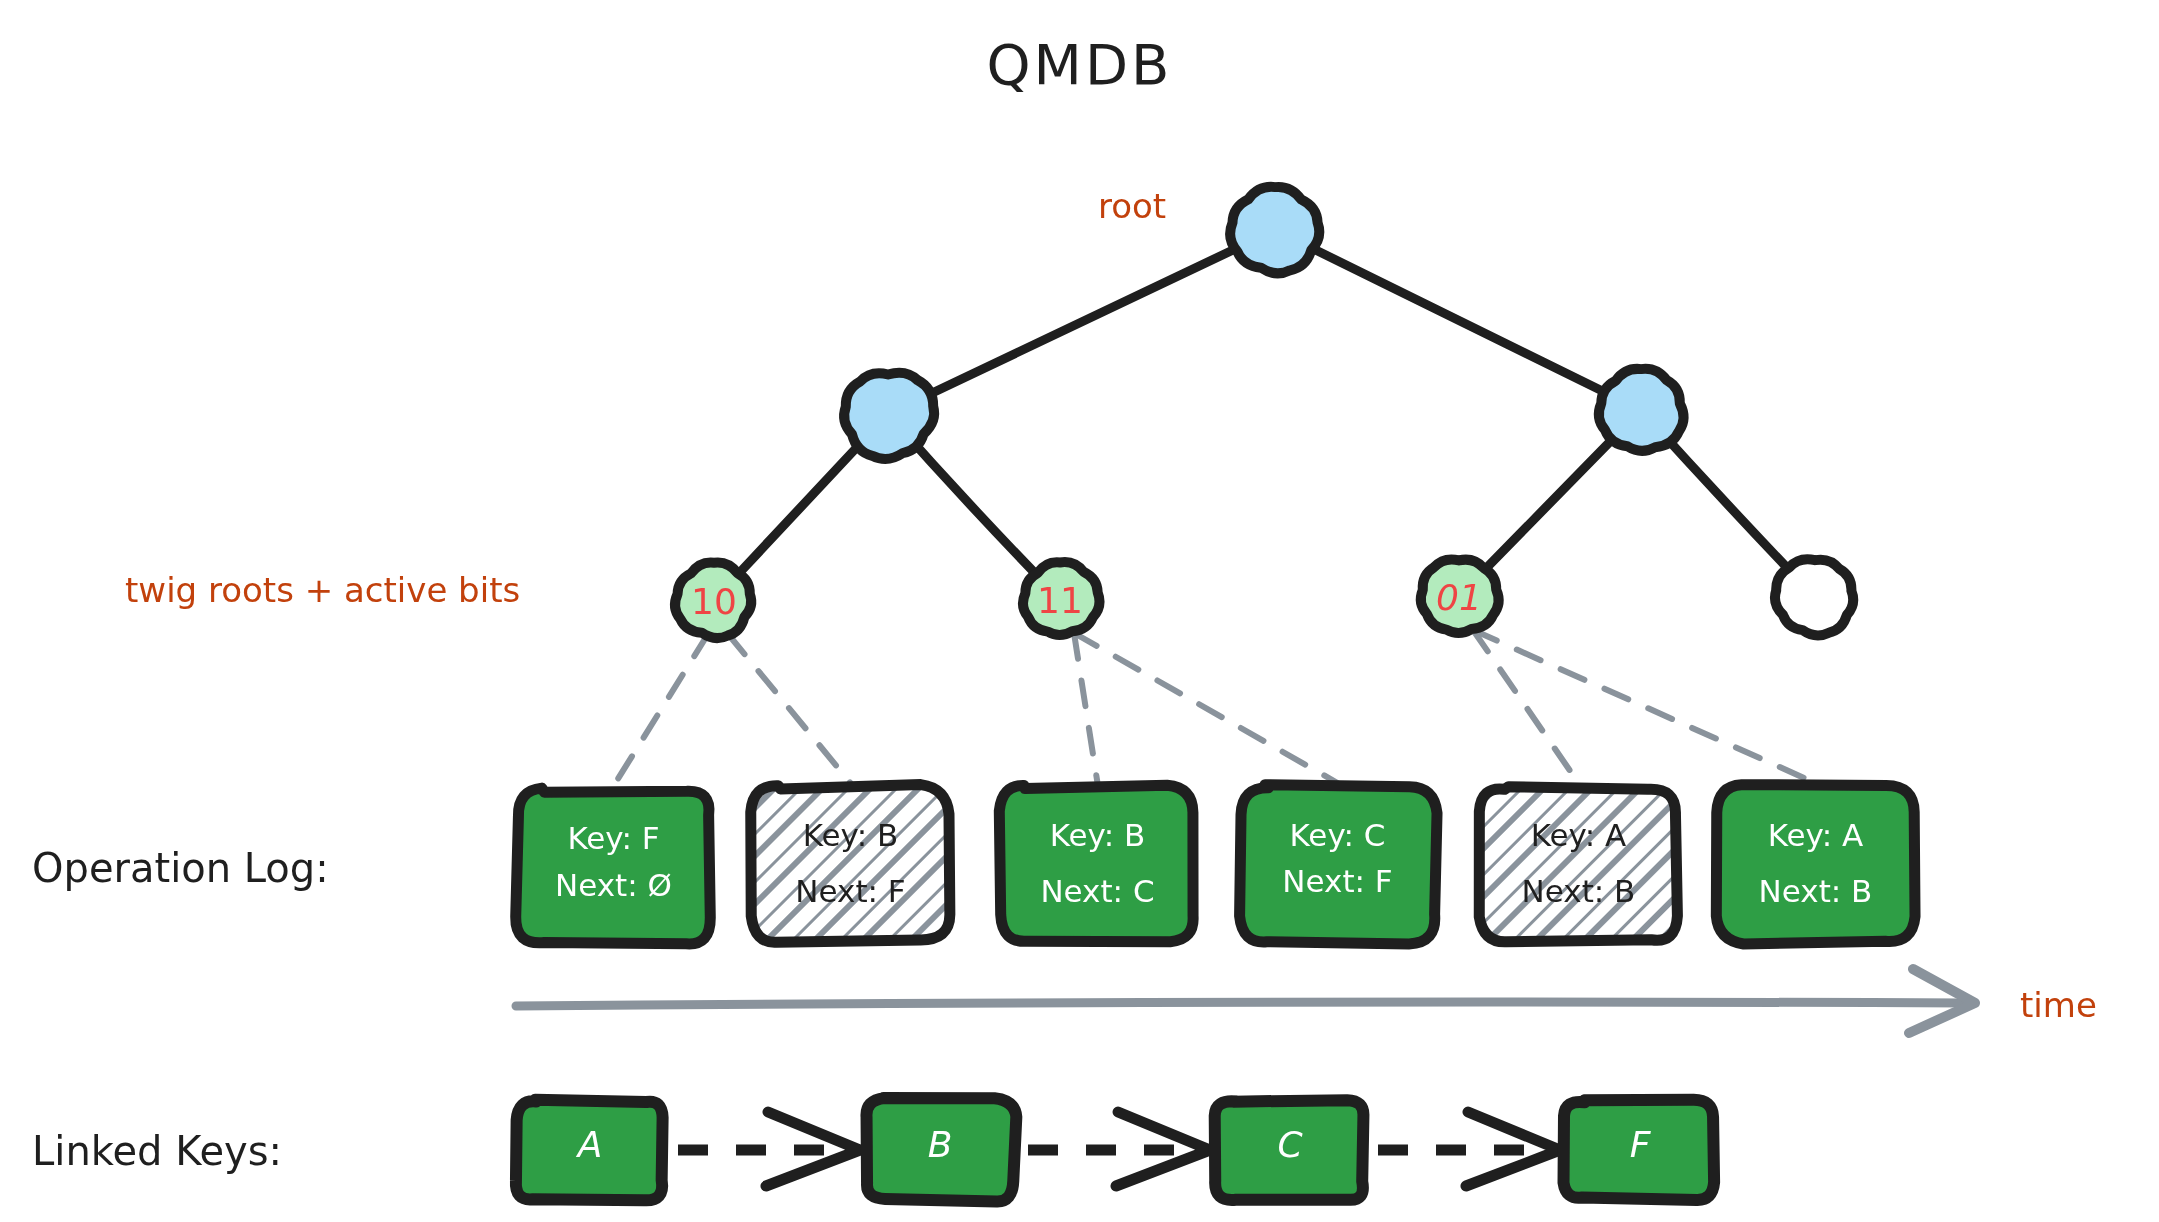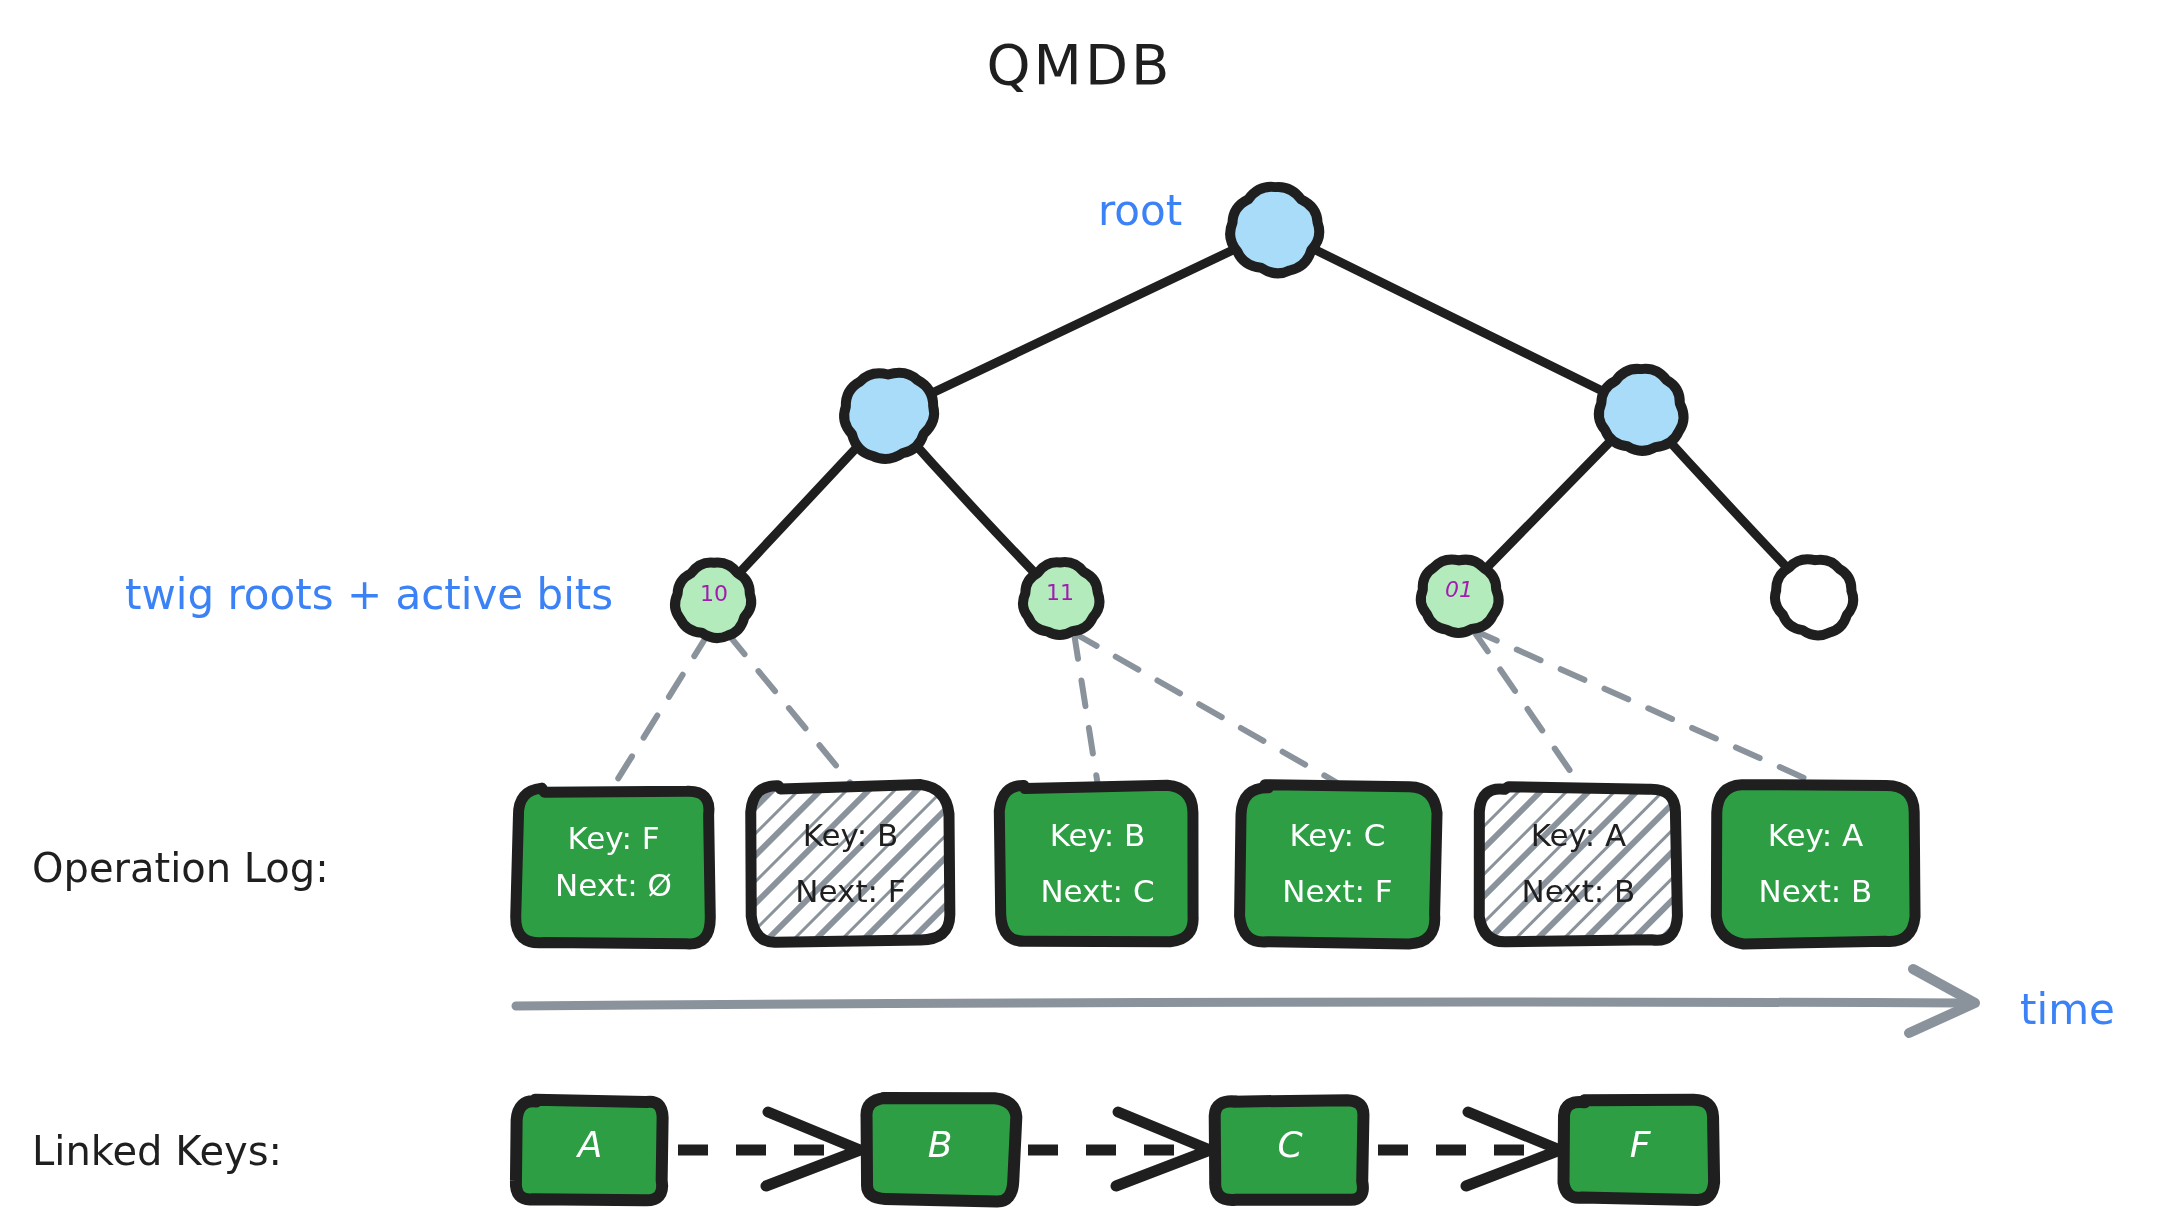--- a/index.html
+++ b/index.html
@@ -4,23 +4,23 @@
 <style>
   html,body{margin:0;padding:0;background:#ffffff;}
   body{width:2159px;height:1222px;position:relative;overflow:hidden;
        font-family:"DejaVu Sans","Liberation Sans",sans-serif;}
   #stage{position:absolute;left:0;top:0;width:1867px;height:1222px;}
   svg.layer{position:absolute;left:0;top:0;width:2159px;height:1222px;overflow:visible;}
   .txt{position:absolute;white-space:pre;}
 
   .title{font-size:56px;color:#1f1f1f;letter-spacing:3px;font-weight:400;
          font-family:"DejaVu Sans","Liberation Sans",sans-serif;}
-  .grayLabel{color:#3b82f6;font-size:42px;}
+  .grayLabel{color:#c2410c;font-size:34px;}
   .blackLabel{color:#1f1f1f;font-size:40px;text-align:right;}
-  .nodeNum{font-size:22px;color:#a21caf;}
+  .nodeNum{font-size:36px;color:#ef4444;}
   .boxText{color:#ffffff;font-size:31px;line-height:1.35;text-align:center;}
   .boxTextDark{color:#1f1f1f;font-size:31px;line-height:1.35;text-align:center;}
   .keyGlyph{color:#ffffff;font-size:36px;font-style:italic;}
 </style>
 </head>
 <body>
 
 <div id="stage">
 
   <svg class="layer">
@@ -216,21 +216,21 @@
 
   <div id="nodeLabels">
       <div class="txt nodeNum" style="left: 674px; top: 581px; width: 80px; text-align: center;">10</div>
       <div class="txt nodeNum" style="left: 1020px; top: 580px; width: 80px; text-align: center;">11</div>
       <div class="txt nodeNum" style="left: 1419px; top: 577px; width: 80px; text-align: center; font-style: italic;">01</div>
     </div>
   <div id="boxLabels">
       <div class="txt boxText" style="left: 516px; top: 818px; width: 195px;"><div style="margin-bottom: 5px;">Key: F</div><div>Next: Ø</div></div>
       <div class="txt boxTextDark" style="left: 753px; top: 815px; width: 195px;"><div style="margin-bottom: 14px;">Key: B</div><div>Next: F</div></div>
       <div class="txt boxText" style="left: 1000px; top: 815px; width: 195px;"><div style="margin-bottom: 14px;">Key: B</div><div>Next: C</div></div>
-      <div class="txt boxText" style="left: 1240px; top: 815px; width: 195px;"><div style="margin-bottom: 14px;">Key: C</div><div>Next: F</div></div>
+      <div class="txt boxText" style="left: 1240px; top: 815px; width: 195px;"><div style="margin-bottom: 4px;">Key: C</div><div>Next: F</div></div>
       <div class="txt boxTextDark" style="left: 1481px; top: 815px; width: 195px;"><div style="margin-bottom: 14px;">Key: A</div><div>Next: B</div></div>
       <div class="txt boxText" style="left: 1718px; top: 815px; width: 195px;"><div style="margin-bottom: 14px;">Key: A</div><div>Next: B</div></div>
     </div>
   <div id="keyLabels">
       <div class="txt keyGlyph" style="left: 516px; top: 1124px; width: 148px; text-align: center;">A</div>
       <div class="txt keyGlyph" style="left: 866px; top: 1124px; width: 148px; text-align: center;">B</div>
       <div class="txt keyGlyph" style="left: 1216px; top: 1124px; width: 148px; text-align: center;">C</div>
       <div class="txt keyGlyph" style="left: 1566px; top: 1124px; width: 148px; text-align: center;">F</div>
     </div>
 </div>

